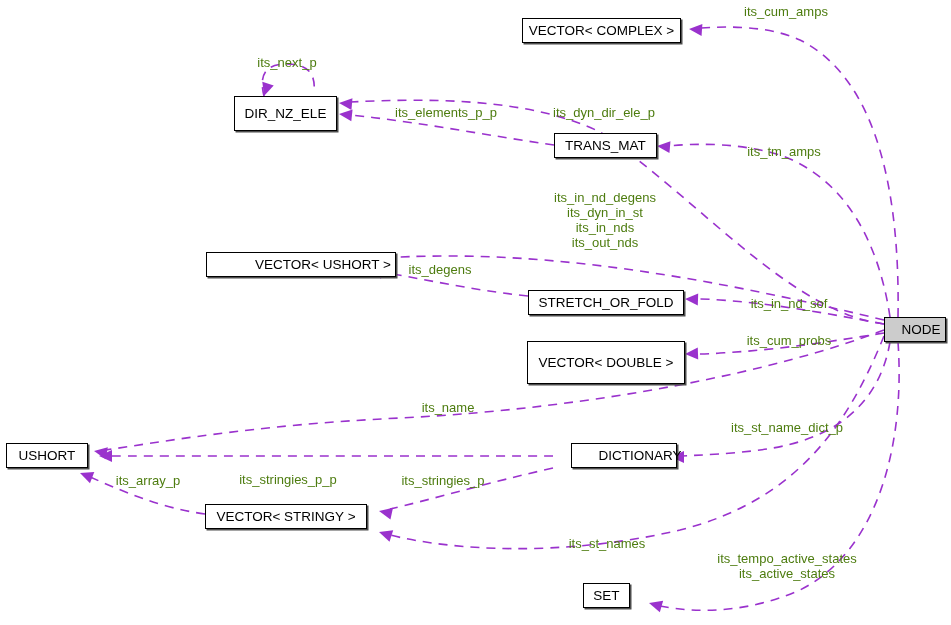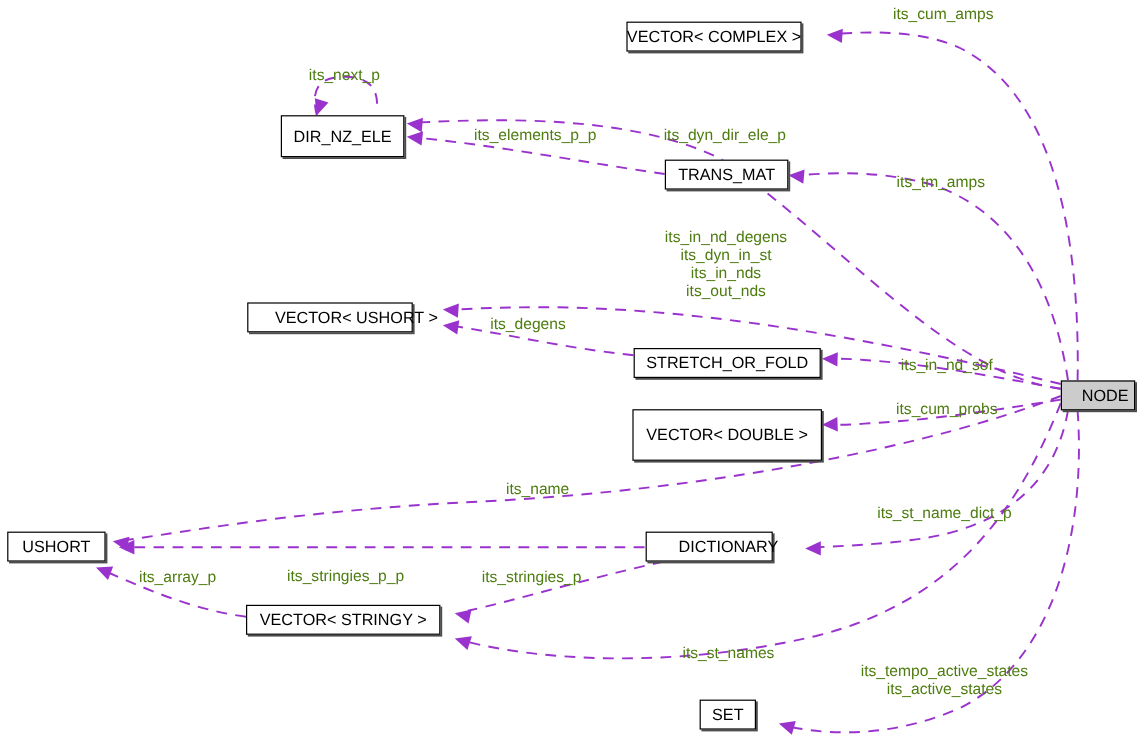--- a/index.html
+++ b/index.html
@@ -88,45 +88,45 @@
       <path d="M 0 0 L -13 -6 L -13 6 Z" fill="#9a32cd" transform="translate(379,511) rotate(192)"></path>
       <path d="M 890 342 C 880 400 840 440 760 450 C 730 454 700 455 682 456" fill="none" stroke="#9a32cd" stroke-width="1.6" stroke-dasharray="9,7"></path>
       <path d="M 0 0 L -13 -6 L -13 6 Z" fill="#9a32cd" transform="translate(671,457) rotate(180)"></path>
       <path d="M 884 336 C 850 420 800 500 680 530 C 560 558 450 550 390 535" fill="none" stroke="#9a32cd" stroke-width="1.6" stroke-dasharray="9,7"></path>
       <path d="M 0 0 L -13 -6 L -13 6 Z" fill="#9a32cd" transform="translate(379,532) rotate(198)"></path>
       <path d="M 898 342 C 905 440 880 550 800 590 C 750 612 700 614 660 606" fill="none" stroke="#9a32cd" stroke-width="1.6" stroke-dasharray="9,7"></path>
       <path d="M 0 0 L -13 -6 L -13 6 Z" fill="#9a32cd" transform="translate(649,603) rotate(196)"></path>
     </svg>
 
   <div id="node-layer">
-      <div class="node-box" style="left: 522px; top: 18px; width: 146px; height: 25px;">
+      <div class="node-box" style="left: 522px; top: 18px; width: 159px; height: 25px;">
         <span>VECTOR&lt; COMPLEX &gt;</span>
       </div>
       <div class="node-box" style="left: 234px; top: 96px; width: 103px; height: 35px;">
         <span>DIR_NZ_ELE</span>
       </div>
       <div class="node-box" style="left: 554px; top: 133px; width: 103px; height: 25px;">
         <span>TRANS_MAT</span>
       </div>
-      <div class="node-box" style="left: 206px; top: 252px; width: 138px; height: 25px; padding-left: 44px;">
+      <div class="node-box" style="left: 206px; top: 252px; width: 190px; height: 25px; padding-left: 44px;">
         <span>VECTOR&lt; USHORT &gt;</span>
       </div>
       <div class="node-box" style="left: 528px; top: 290px; width: 156px; height: 25px;">
         <span>STRETCH_OR_FOLD</span>
       </div>
       <div class="node-box" style="left: 527px; top: 341px; width: 158px; height: 43px;">
         <span>VECTOR&lt; DOUBLE &gt;</span>
       </div>
       <div class="node-box focus" style="left: 884px; top: 317px; width: 62px; height: 25px;">
         <span>NODE</span>
       </div>
       <div class="node-box" style="left: 6px; top: 443px; width: 82px; height: 25px;">
         <span>USHORT</span>
       </div>
-      <div class="node-box" style="left: 538px; top: 443px; width: 106px; height: 25px; padding-left: 32px;">
+      <div class="node-box" style="left: 571px; top: 443px; width: 106px; height: 25px; padding-left: 32px;">
         <span>DICTIONARY</span>
       </div>
       <div class="node-box" style="left: 205px; top: 504px; width: 162px; height: 25px;">
         <span>VECTOR&lt; STRINGY &gt;</span>
       </div>
       <div class="node-box" style="left: 583px; top: 583px; width: 47px; height: 25px;">
         <span>SET</span>
       </div>
     </div>
   <div id="label-layer">

